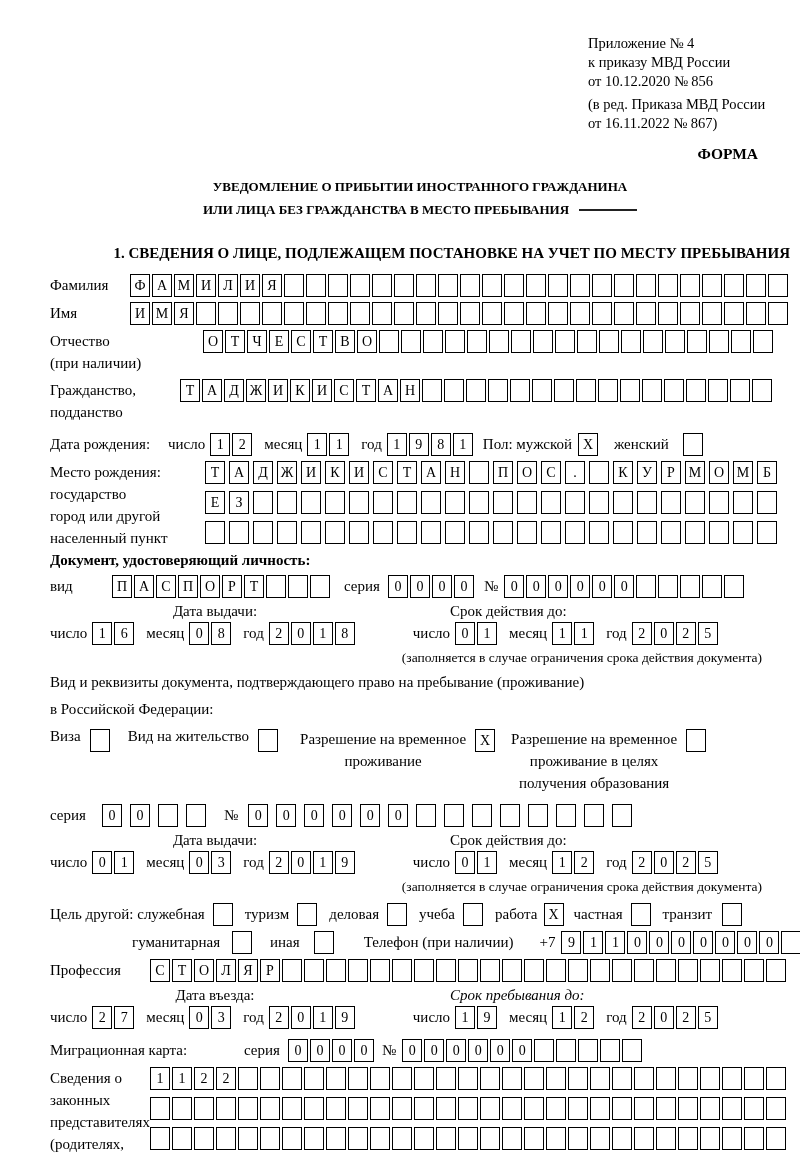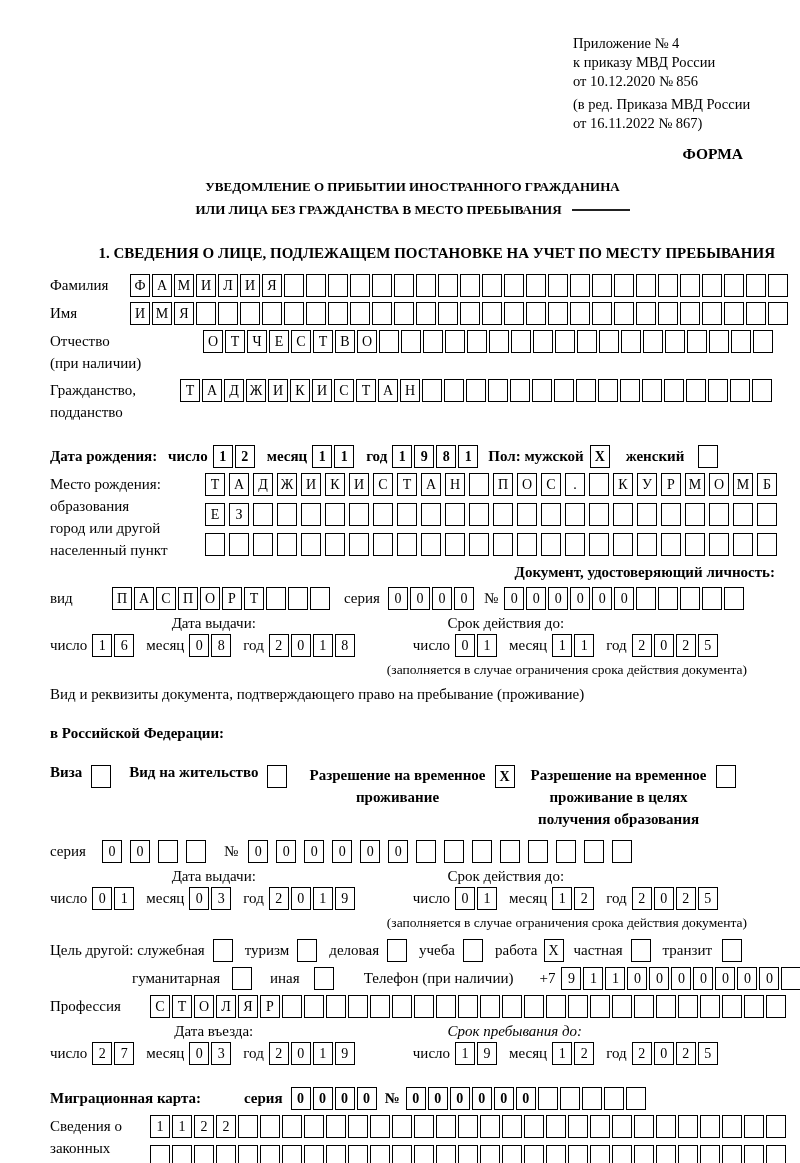--- a/index.html
+++ b/index.html
@@ -1,47 +1,47 @@
 <!DOCTYPE html>
 <html><head>
 <meta charset="utf-8">
 <style>
   html,body{margin:0;padding:0;background:#fff;}
   body{width:800px;height:1163px;color:#000;font-family:"Liberation Serif", serif;font-size:15px;position:relative;overflow:hidden;}
-  .page{box-sizing:border-box;width:800px;height:1163px;padding:34px 25px 0 50px;}
+  .page{box-sizing:border-box;width:800px;height:1163px;padding:34px 10px 0 50px;}
   .appendix{margin-left:auto;margin-right:10px;width:192px;line-height:19px;font-size:14.5px;}
   .appendix .rev{margin-top:4px;}
   .forma{font-weight:bold;text-align:right;padding-right:32px;margin-top:12px;font-size:15.5px;}
   .title{font-weight:bold;text-align:center;font-size:13px;line-height:23px;margin-top:12px;}
   .tuline{display:inline-block;width:58px;border-bottom:2px solid #222;margin-left:10px;transform:translateY(-3px);}
   .sect{font-weight:bold;text-align:right;font-size:15px;margin-top:24px;margin-bottom:12px;}
   .frow{display:flex;align-items:center;margin-bottom:5px;}
   .frow.top{align-items:flex-start;}
   .lab{flex:0 0 auto;line-height:19px;}
   .boxes{white-space:nowrap;display:inline-block;}
   .cell{display:inline-block;box-sizing:content-box;width:18px;height:21px;border:1px solid #000;margin-right:2px;text-align:center;font-size:14px;line-height:21px;vertical-align:middle;}
   .wide .cell{margin-right:4px;}
   .spread .cell{margin-right:8px;}
   .lcol{line-height:22px;}
   .bcol .boxes{display:block;margin-bottom:7px;}
-  .ctr{text-align:right;font-weight:bold;margin:6px 0 6px 0;}
+  .ctr{text-align:left;font-weight:bold;margin:6px 0 6px 0;}
   .dhead{display:flex;margin:4px 0 2px 0;}
   .dhead .h1{width:330px;text-align:center;}
   .dhead .h2{width:330px;text-align:left;margin-left:70px;}
   .dhead3 .h1{width:330px;text-align:center;}
   .dhead3 .h2{width:330px;text-align:left;margin-left:70px;font-style:italic;}
   .note{font-size:13.5px;text-align:right;padding-right:28px;margin:1px 0 8px 0;}
   .dgroup{display:inline-flex;align-items:center;}
   .dgroup .dl{margin-right:5px;}
   .dgroup .dl2{margin-left:10px;margin-right:5px;}
   .gapL{margin-left:56px;}
   .opt{display:inline-flex;align-items:flex-start;}
   .opt .cell{margin-left:9px;margin-top:1px;}
   .optcol{text-align:center;line-height:22px;}
-  .mt6{margin-top:22px;font-weight:bold;}
+  .mt6{margin-top:10px;}
   .mt10{margin-top:10px;}
   .repnote{font-size:14px;margin-left:130px;margin-top:2px;}
 </style>
 </head>
 <body>
 
 <div class="page">
 
   <div class="appendix">
     <div>Приложение № 4</div>
@@ -98,21 +98,21 @@
     </span>
     <span class="lab" style="margin-left:8px">Пол: мужской</span>
     <span class="boxes" style="margin-left:6px"><span class="cell">X</span></span>
     <span class="lab" style="margin-left:14px">женский</span>
     <span class="boxes" style="margin-left:14px"><span class="cell"></span></span>
   </div>
 
   <div class="frow top">
     <span class="lab lcol" style="width:155px">
       <span style="display:block">Место рождения:</span>
-      <span style="display:block">образования</span>
+      <span style="display:block">государство</span>
       <span style="display:block">город или другой</span>
       <span style="display:block">населенный пункт</span>
     </span>
     <span class="bcol wide">
       <span class="boxes"><span class="cell">Т</span><span class="cell">А</span><span class="cell">Д</span><span class="cell">Ж</span><span class="cell">И</span><span class="cell">К</span><span class="cell">И</span><span class="cell">С</span><span class="cell">Т</span><span class="cell">А</span><span class="cell">Н</span><span class="cell"></span><span class="cell">П</span><span class="cell">О</span><span class="cell">С</span><span class="cell">.</span><span class="cell"></span><span class="cell">К</span><span class="cell">У</span><span class="cell">Р</span><span class="cell">М</span><span class="cell">О</span><span class="cell">М</span><span class="cell">Б</span></span>
       <span class="boxes"><span class="cell">Е</span><span class="cell">З</span><span class="cell"></span><span class="cell"></span><span class="cell"></span><span class="cell"></span><span class="cell"></span><span class="cell"></span><span class="cell"></span><span class="cell"></span><span class="cell"></span><span class="cell"></span><span class="cell"></span><span class="cell"></span><span class="cell"></span><span class="cell"></span><span class="cell"></span><span class="cell"></span><span class="cell"></span><span class="cell"></span><span class="cell"></span><span class="cell"></span><span class="cell"></span><span class="cell"></span></span>
       <span class="boxes"><span class="cell"></span><span class="cell"></span><span class="cell"></span><span class="cell"></span><span class="cell"></span><span class="cell"></span><span class="cell"></span><span class="cell"></span><span class="cell"></span><span class="cell"></span><span class="cell"></span><span class="cell"></span><span class="cell"></span><span class="cell"></span><span class="cell"></span><span class="cell"></span><span class="cell"></span><span class="cell"></span><span class="cell"></span><span class="cell"></span><span class="cell"></span><span class="cell"></span><span class="cell"></span><span class="cell"></span></span>
     </span>
   </div>
 

